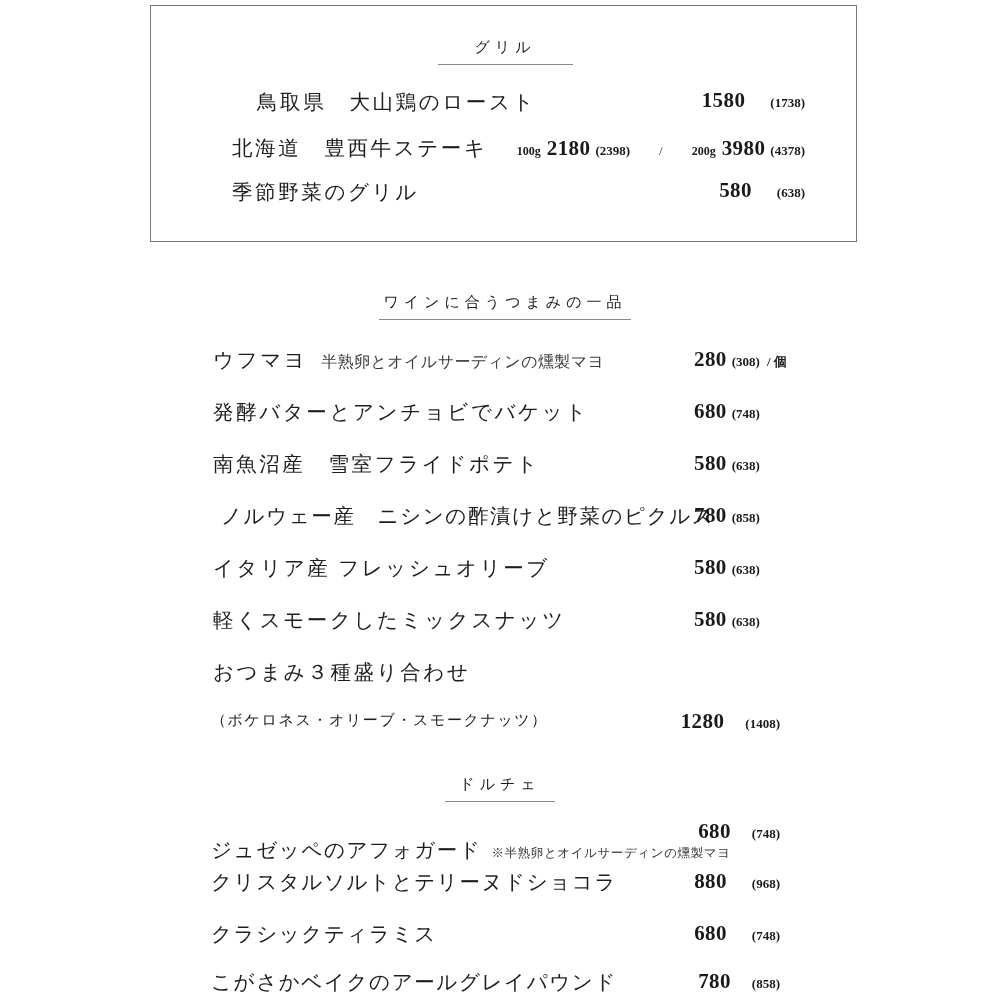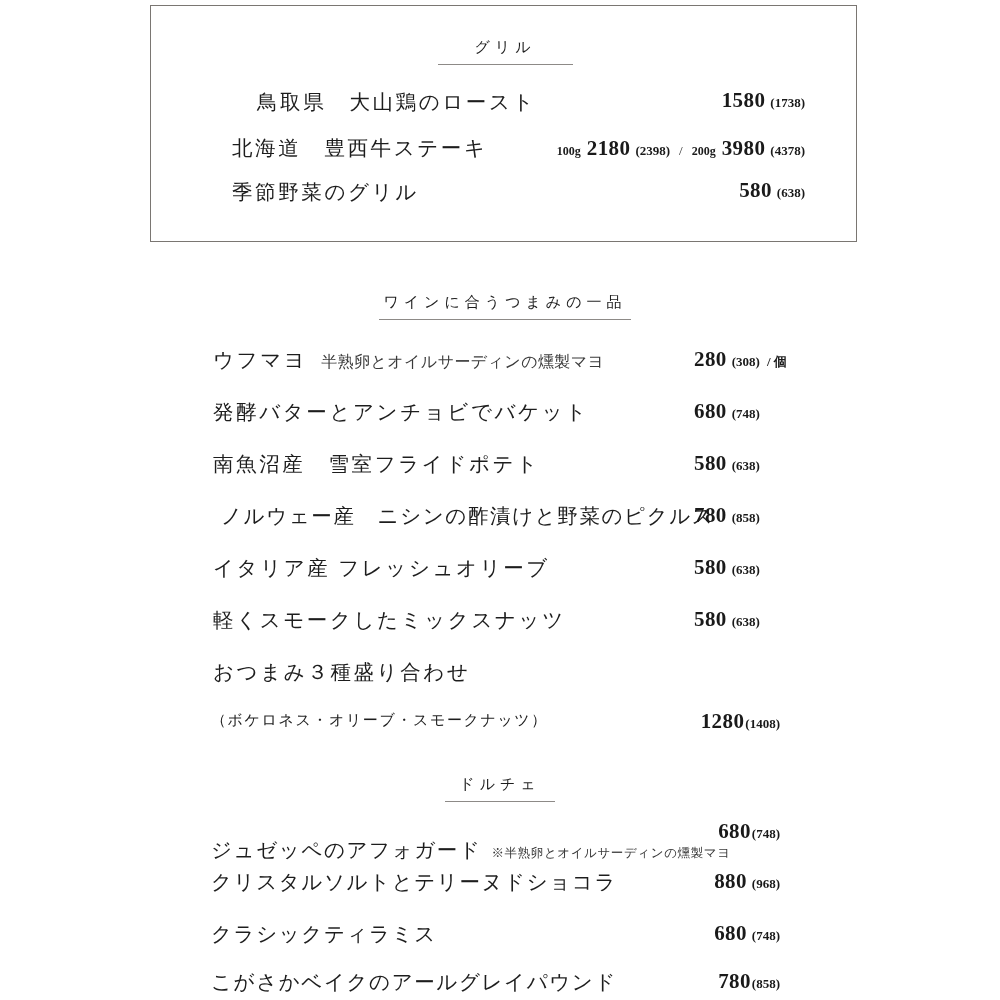--- a/index.html
+++ b/index.html
@@ -81,20 +81,21 @@
 
   
   .price-cell {
     position: absolute;
     display: flex;
     align-items: baseline;
     white-space: nowrap;
   }
   .price-cell.right-align {
     justify-content: flex-end;
+    gap: 20px;
   }
   .price-main {
     font-size: 21px;
     font-weight: 700;
     letter-spacing: 0.4px;
     color: #1a1a1a;
   }
   .price-tax {
     font-size: 13px;
     font-weight: 700;

